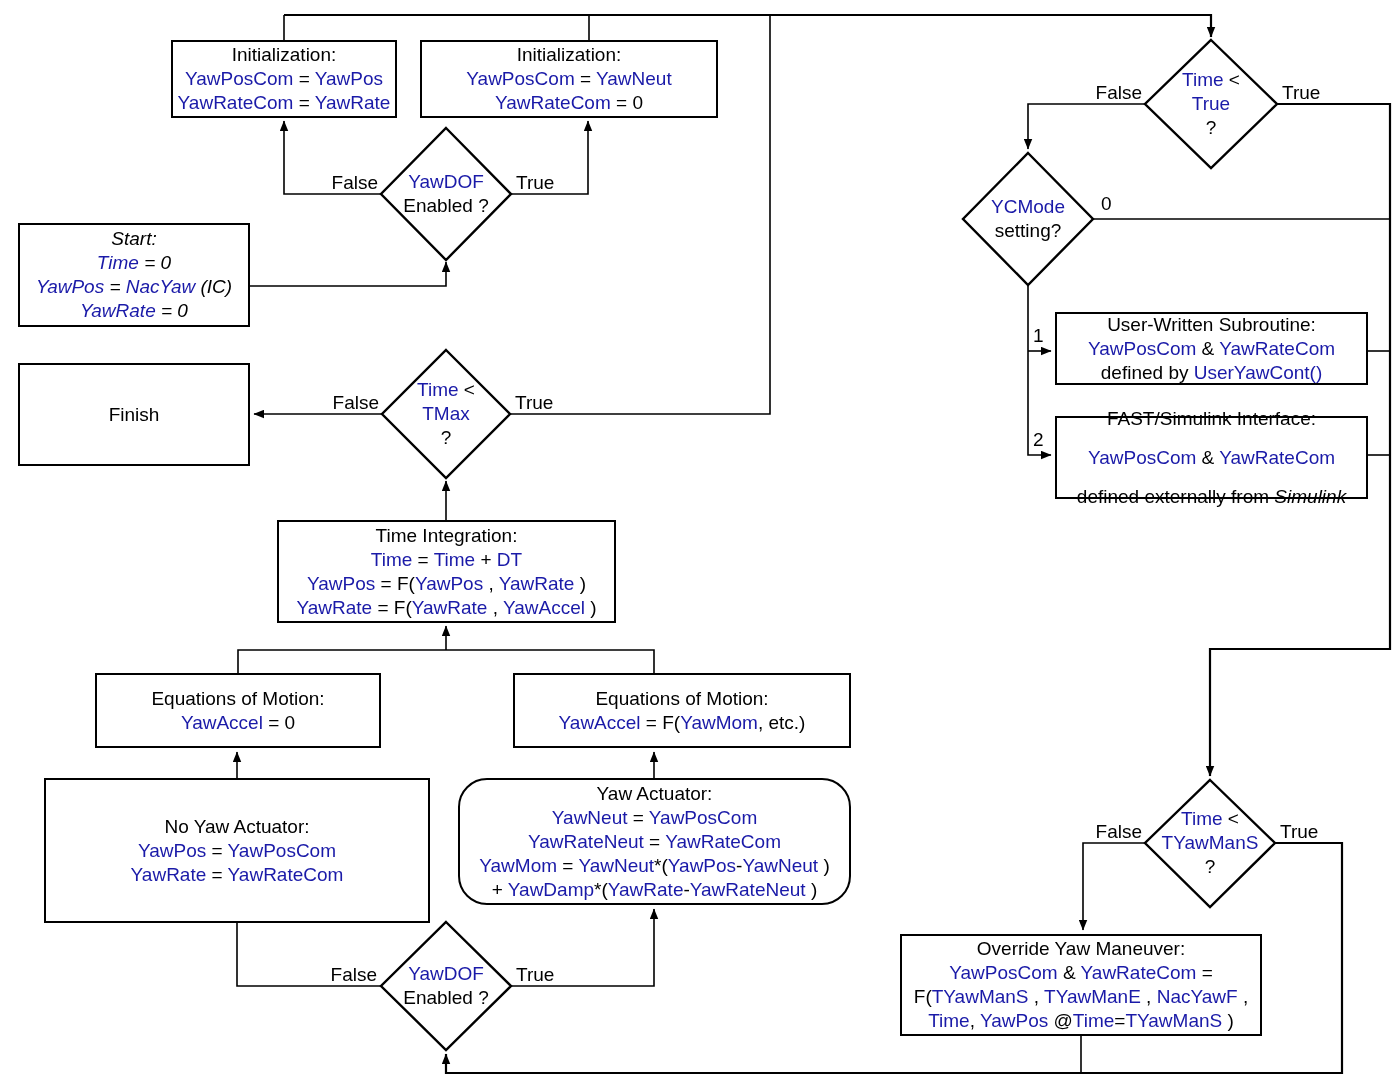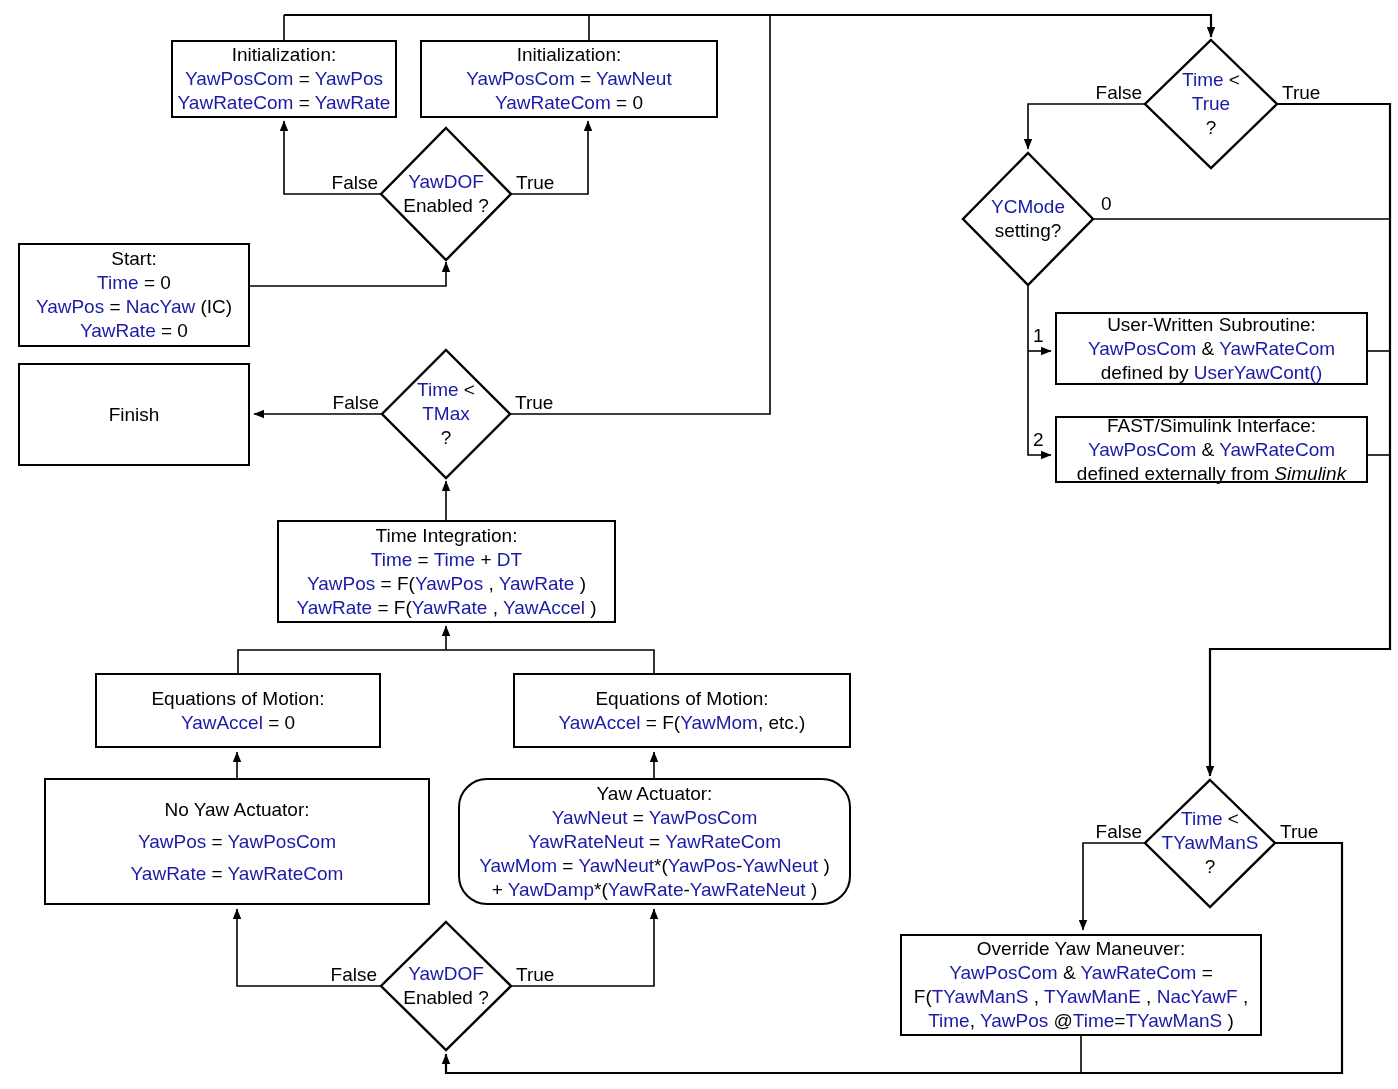--- a/index.html
+++ b/index.html
@@ -87,21 +87,21 @@
   <div class="node" style="left:171px;top:40px;width:226px;height:78px;">
       <div class="tl"><span class="c-k">Initialization:</span></div>
       <div class="tl"><span class="c-b">YawPosCom</span><span class="c-k"> = </span><span class="c-b">YawPos</span></div>
       <div class="tl"><span class="c-b">YawRateCom</span><span class="c-k"> = </span><span class="c-b">YawRate</span></div>
     </div>
   <div class="node" style="left:420px;top:40px;width:298px;height:78px;">
       <div class="tl"><span class="c-k">Initialization:</span></div>
       <div class="tl"><span class="c-b">YawPosCom</span><span class="c-k"> = </span><span class="c-b">YawNeut</span></div>
       <div class="tl"><span class="c-b">YawRateCom</span><span class="c-k"> = 0</span></div>
     </div>
-  <div class="node" style="left:18px;top:243px;width:232px;height:104px;">
+  <div class="node" style="left:18px;top:223px;width:232px;height:104px;font-style:italic;">
       <div class="tl"><span class="c-k">Start:</span></div>
       <div class="tl"><span class="c-b">Time</span><span class="c-k"> = 0</span></div>
       <div class="tl"><span class="c-b">YawPos</span><span class="c-k"> = </span><span class="c-b">NacYaw</span><span class="c-k"> (IC)</span></div>
       <div class="tl"><span class="c-b">YawRate</span><span class="c-k"> = 0</span></div>
     </div>
   <div class="node" style="left:18px;top:363px;width:232px;height:103px;">
       <div class="tl"><span class="c-k">Finish</span></div>
     </div>
   <div class="node" style="left:277px;top:520px;width:339px;height:103px;">
       <div class="tl"><span class="c-k">Time Integration:</span></div>
@@ -110,38 +110,38 @@
       <div class="tl"><span class="c-b">YawRate</span><span class="c-k"> = F(</span><span class="c-b">YawRate</span><span class="c-k"> , </span><span class="c-b">YawAccel</span><span class="c-k"> )</span></div>
     </div>
   <div class="node" style="left:95px;top:673px;width:286px;height:75px;">
       <div class="tl"><span class="c-k">Equations of Motion:</span></div>
       <div class="tl"><span class="c-b">YawAccel</span><span class="c-k"> = 0</span></div>
     </div>
   <div class="node" style="left:513px;top:673px;width:338px;height:75px;">
       <div class="tl"><span class="c-k">Equations of Motion:</span></div>
       <div class="tl"><span class="c-b">YawAccel</span><span class="c-k"> = F(</span><span class="c-b">YawMom</span><span class="c-k">, etc.)</span></div>
     </div>
-  <div class="node" style="left:44px;top:778px;width:386px;height:127px;gap:8px;">
+  <div class="node" style="left:44px;top:778px;width:386px;height:145px;">
       <div class="tl"><span class="c-k">No Yaw Actuator:</span></div>
       <div class="tl"><span class="c-b">YawPos</span><span class="c-k"> = </span><span class="c-b">YawPosCom</span></div>
       <div class="tl"><span class="c-b">YawRate</span><span class="c-k"> = </span><span class="c-b">YawRateCom</span></div>
     </div>
   <div class="node" style="left:458px;top:778px;width:393px;height:127px;border-radius:29px;">
       <div class="tl"><span class="c-k">Yaw Actuator:</span></div>
       <div class="tl"><span class="c-b">YawNeut</span><span class="c-k"> = </span><span class="c-b">YawPosCom</span></div>
       <div class="tl"><span class="c-b">YawRateNeut</span><span class="c-k"> = </span><span class="c-b">YawRateCom</span></div>
       <div class="tl"><span class="c-b">YawMom</span><span class="c-k"> = </span><span class="c-b">YawNeut</span><span class="c-k">*(</span><span class="c-b">YawPos</span><span class="c-k">-</span><span class="c-b">YawNeut</span><span class="c-k"> )</span></div>
       <div class="tl"><span class="c-k">+ </span><span class="c-b">YawDamp</span><span class="c-k">*(</span><span class="c-b">YawRate</span><span class="c-k">-</span><span class="c-b">YawRateNeut</span><span class="c-k"> )</span></div>
     </div>
   <div class="node" style="left:1055px;top:312px;width:313px;height:73px;">
       <div class="tl"><span class="c-k">User-Written Subroutine:</span></div>
       <div class="tl"><span class="c-b">YawPosCom</span><span class="c-k"> &amp; </span><span class="c-b">YawRateCom</span></div>
       <div class="tl"><span class="c-k">defined by </span><span class="c-b">UserYawCont()</span></div>
     </div>
-  <div class="node" style="left:1055px;top:416px;width:313px;height:67px;">
+  <div class="node" style="left:1055px;top:416px;width:313px;height:83px;gap:15px;">
       <div class="tl"><span class="c-k">FAST/Simulink Interface:</span></div>
       <div class="tl"><span class="c-b">YawPosCom</span><span class="c-k"> &amp; </span><span class="c-b">YawRateCom</span></div>
       <div class="tl"><span class="c-k">defined externally from </span><span class="c-bi">Simulink</span></div>
     </div>
   <div class="node" style="left:900px;top:934px;width:362px;height:102px;">
       <div class="tl"><span class="c-k">Override Yaw Maneuver:</span></div>
       <div class="tl"><span class="c-b">YawPosCom</span><span class="c-k"> &amp; </span><span class="c-b">YawRateCom</span><span class="c-k"> =</span></div>
       <div class="tl"><span class="c-k">F(</span><span class="c-b">TYawManS</span><span class="c-k"> , </span><span class="c-b">TYawManE</span><span class="c-k"> , </span><span class="c-b">NacYawF</span><span class="c-k"> ,</span></div>
       <div class="tl"><span class="c-b">Time</span><span class="c-k">, </span><span class="c-b">YawPos</span><span class="c-k"> @</span><span class="c-b">Time</span><span class="c-k">=</span><span class="c-b">TYawManS</span><span class="c-k"> )</span></div>
     </div>

